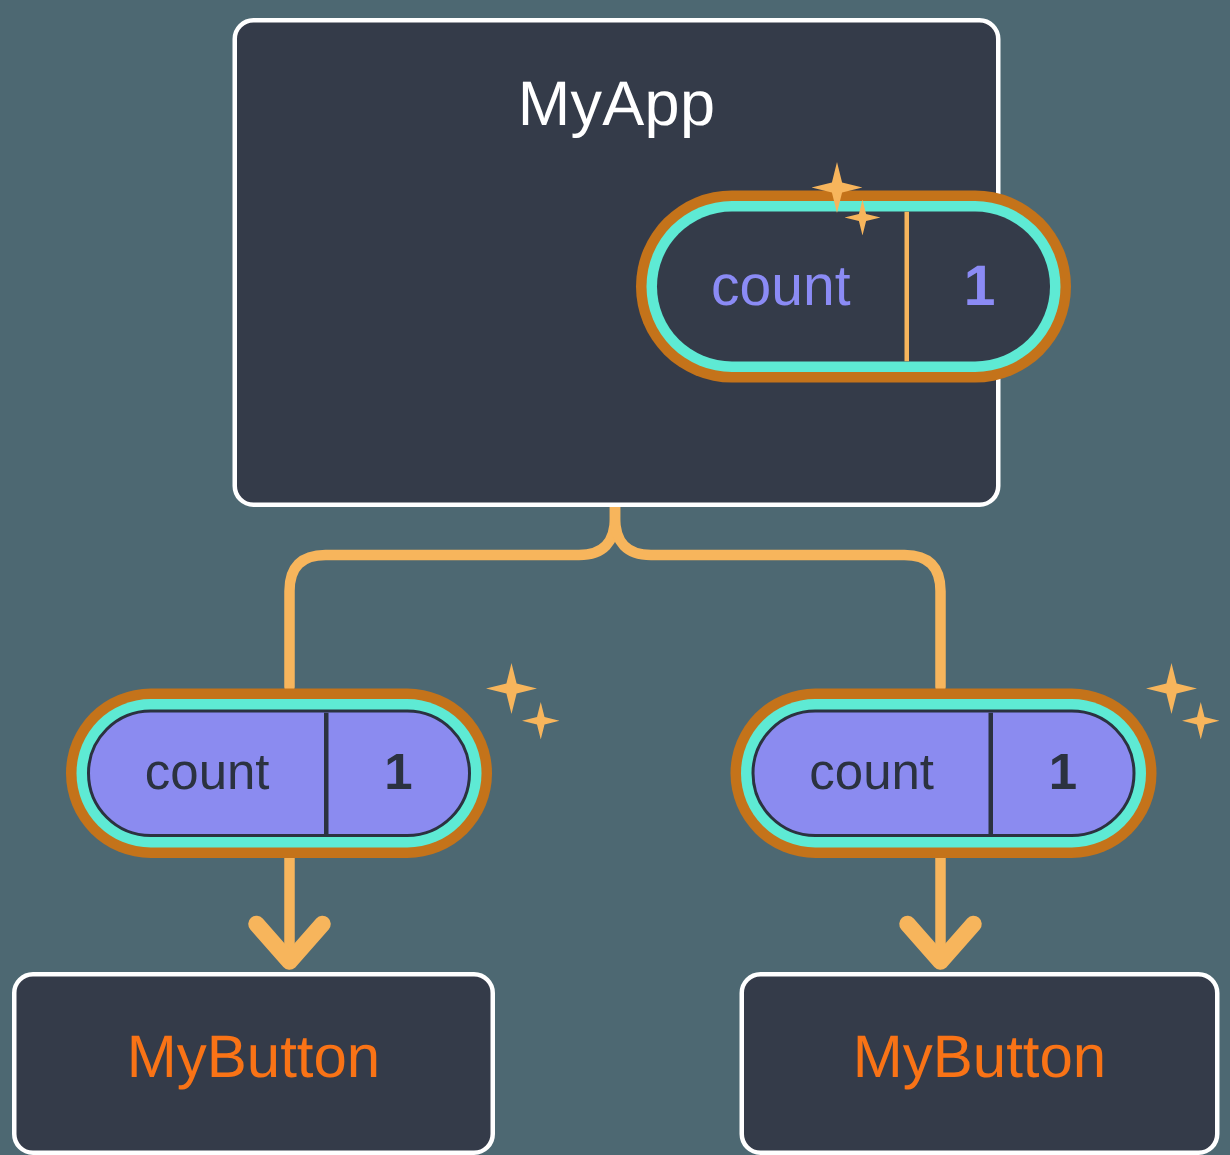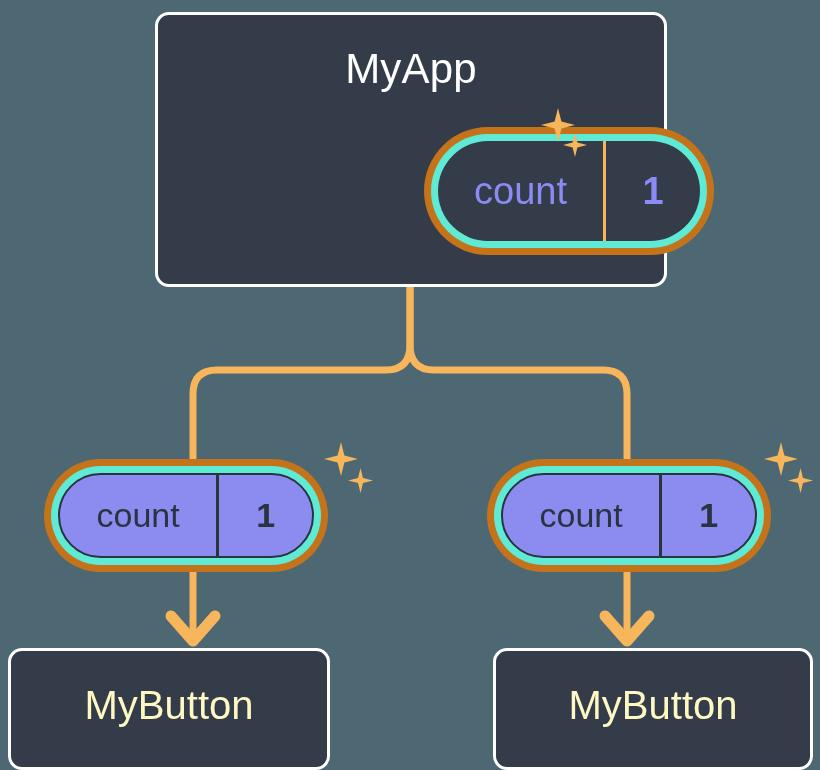--- a/index.html
+++ b/index.html
@@ -34,21 +34,21 @@
     position: absolute;
     background: #343b49;
     border: 3px solid #ffffff;
     border-radius: 14px;
     box-sizing: border-box;
   }
   #app-card {
     left: 155px;
     top: 12px;
     width: 512px;
-    height: 275px;
+    height: 326px;
   }
   #btn-left {
     left: 8px;
     top: 648px;
     width: 322px;
     height: 122px;
   }
   #btn-right {
     left: 493px;
     top: 648px;
@@ -67,21 +67,21 @@
     letter-spacing: 0.2px;
     white-space: nowrap;
   }
   #app-card .card-title { top: 30px; }
   .btn-title {
     position: absolute;
     left: 0;
     right: 0;
     top: 32px;
     text-align: center;
-    color: #fef9c3;
+    color: #f97316;
     font-size: 40px;
     font-weight: 400;
     white-space: nowrap;
   }
 
   
   .pill {
     position: absolute;
     box-sizing: border-box;
     border-radius: 999px;

